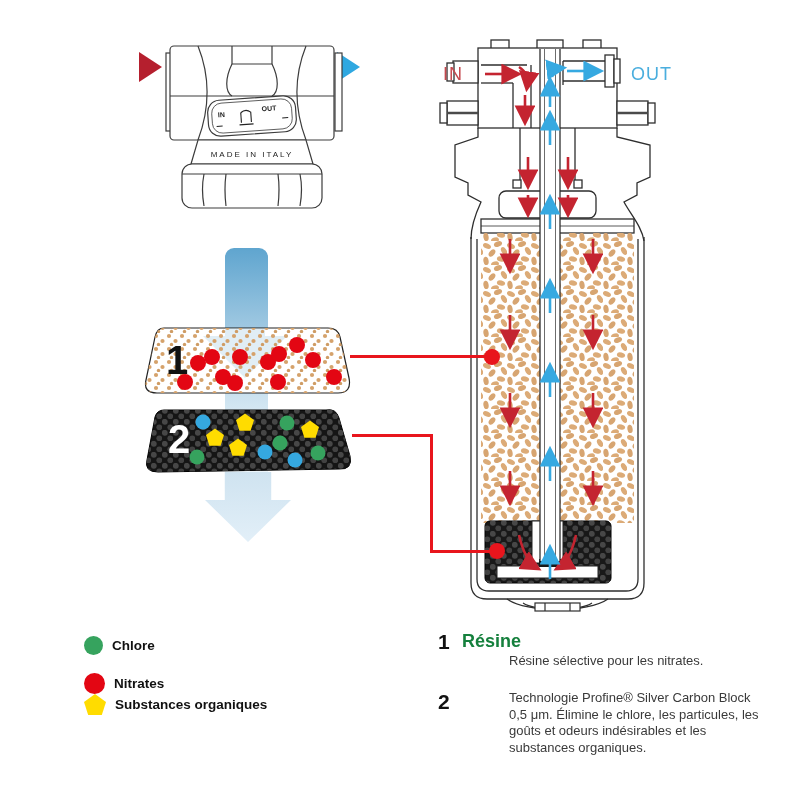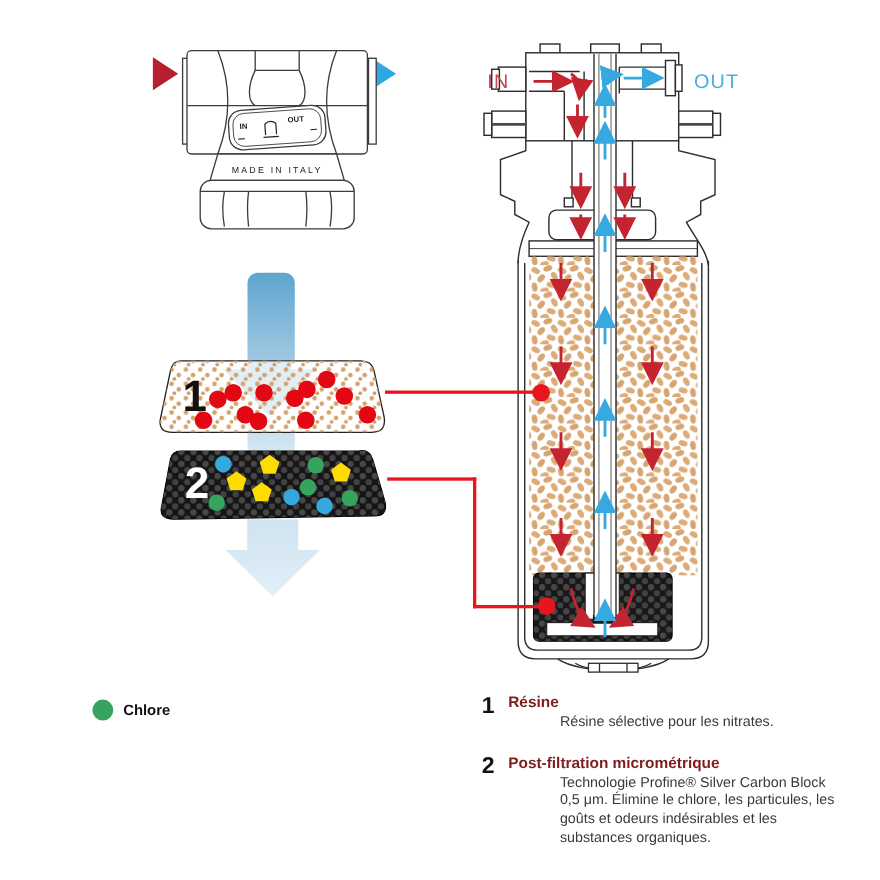--- a/index.html
+++ b/index.html
@@ -28,21 +28,21 @@
   .sw.circle{width:19px;height:19px;border-radius:50%;}
   .sw.pentagon{width:22px;height:21px;border-radius:0;
        clip-path:polygon(50% 0,100% 38%,81% 100%,19% 100%,0 38%);}
   .legend-label{font-size:13.5px;font-weight:bold;color:#111;}
 
   
   .notes{position:absolute;left:438px;top:630px;width:334px;z-index:5;}
   .note{display:flex;margin-bottom:21px;}
   .note-num{font-size:21px;font-weight:bold;color:#111;width:16px;flex:0 0 16px;
             margin-right:8px;line-height:1;padding-top:1px;}
-  .note-title{font-size:14px;font-weight:bold;color:#7f1d1d;line-height:1.25;}
+  .note-title{font-size:18px;font-weight:bold;color:#15803d;line-height:1.25;}
   .note-body{font-size:13px;color:#3a3a3a;line-height:1.28;margin-left:47px;}
 </style>
 </head>
 <body>
 
 <div class="page">
 
   <svg class="abs" style="left:136px;top:36px;z-index:2" width="236" height="174" viewBox="0 0 236 174">
     <polygon points="3,16 26,31 3,46" fill="#b51f2e"></polygon>
     <polygon points="201,16 224,31 201,46" fill="#2fa8e1"></polygon>
@@ -278,32 +278,41 @@
     <text x="196" y="55" font-size="18" letter-spacing="1" fill="#4aaede">OUT</text>
   </svg>
 
   <div class="legend">
     <div class="legend-row">
       <div class="legend-item">
         <span class="sw circle" style="background:#36a35e"></span>
         <span class="legend-label">Chlore</span>
       </div>
     </div>
+    <div class="legend-row">
+      <div class="legend-item">
+        <span class="sw circle" style="background:#e30613;width:21px;height:21px"></span>
+        <span class="legend-label">Nitrates</span>
+      </div>
+      <div class="legend-item">
+        <span class="sw pentagon" style="background:#ffdc00"></span>
+        <span class="legend-label">Substances organiques</span>
+      </div>
+    </div>
   </div>
 
   <div class="notes">
     <div class="note">
       <div class="note-num">1</div>
       <div>
         <div class="note-title">Résine</div>
         <div class="note-body">Résine sélective pour les nitrates.</div>
       </div>
     </div>
     <div class="note">
       <div class="note-num">2</div>
       <div>
-        <div class="note-title">Post-filtration micrométrique</div>
         <div class="note-body">Technologie Profine® Silver Carbon Block 0,5 μm. Élimine le chlore, les particules, les goûts et odeurs indésirables et les substances organiques.</div>
       </div>
     </div>
   </div>
 
 </div>
 
 </body></html>

